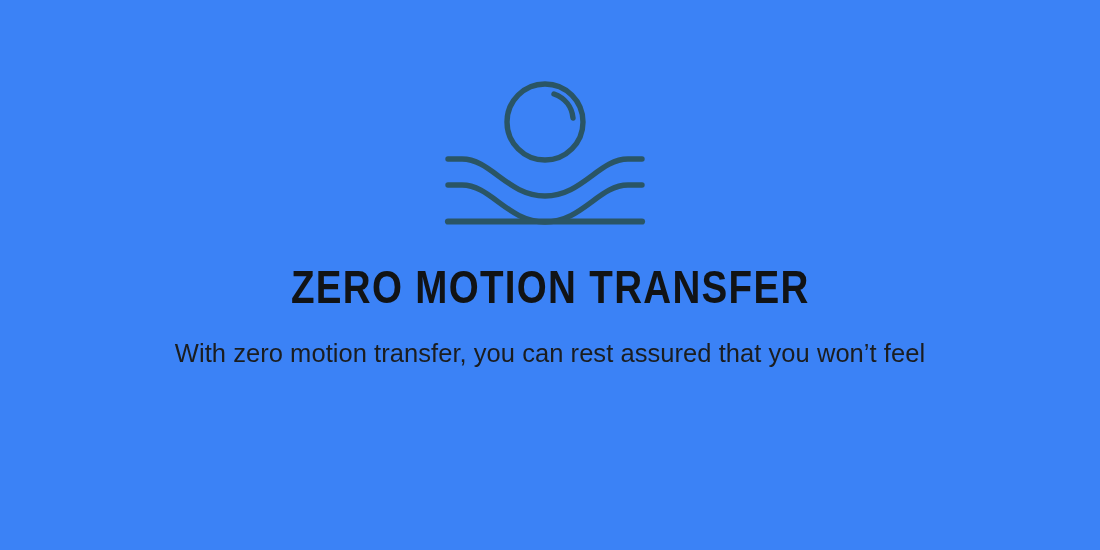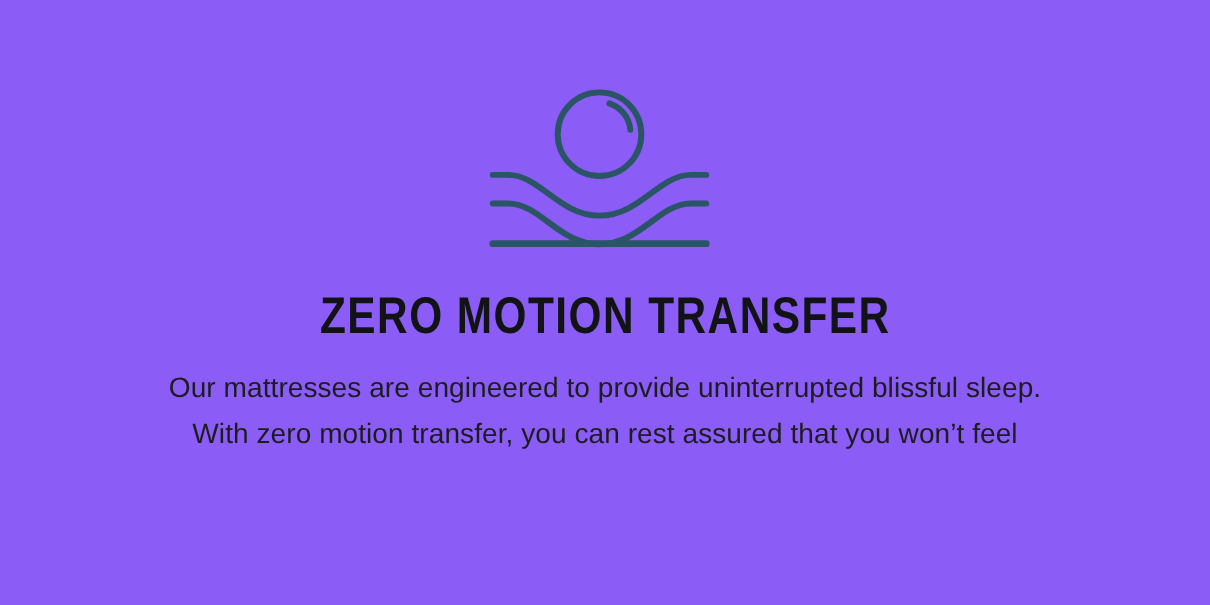--- a/index.html
+++ b/index.html
@@ -17,21 +17,21 @@
 
   .feature-block {
     width: 1100px;
     height: 550px;
     box-sizing: border-box;
     display: flex;
     flex-direction: column;
     align-items: center;
     justify-content: flex-start;
     padding-top: 74px;
-    background: #8b5cf6;
+    background: #3b82f6;
   }
 
   
   .icon-wrap {
     width: 230px;
     height: 162px;
     display: block;
     line-height: 0;
   }
   .icon-wrap svg {
@@ -84,17 +84,16 @@
       <path d="M 119 20 C 130 24 137 33 138 44"></path>
       <path d="M 13 85 L 27 85 C 56 85 73 122 110 122 C 147 122 164 85 193 85 L 207 85"></path>
       <path d="M 13 111 L 27 111 C 56 111 73 148 110 148 C 147 148 164 111 193 111 L 207 111"></path>
       <path d="M 13 147.5 L 207 147.5" stroke-width="6.2"></path>
     </svg>
   </div>
 
   <h2 class="headline">ZERO MOTION TRANSFER</h2>
 
   <p class="body-copy">
-    <span class="line">Our mattresses are engineered to provide uninterrupted blissful sleep.</span>
     <span class="line">With zero motion transfer, you can rest assured that you won’t feel</span>
   </p>
 
 </div>
 
 </body></html>

